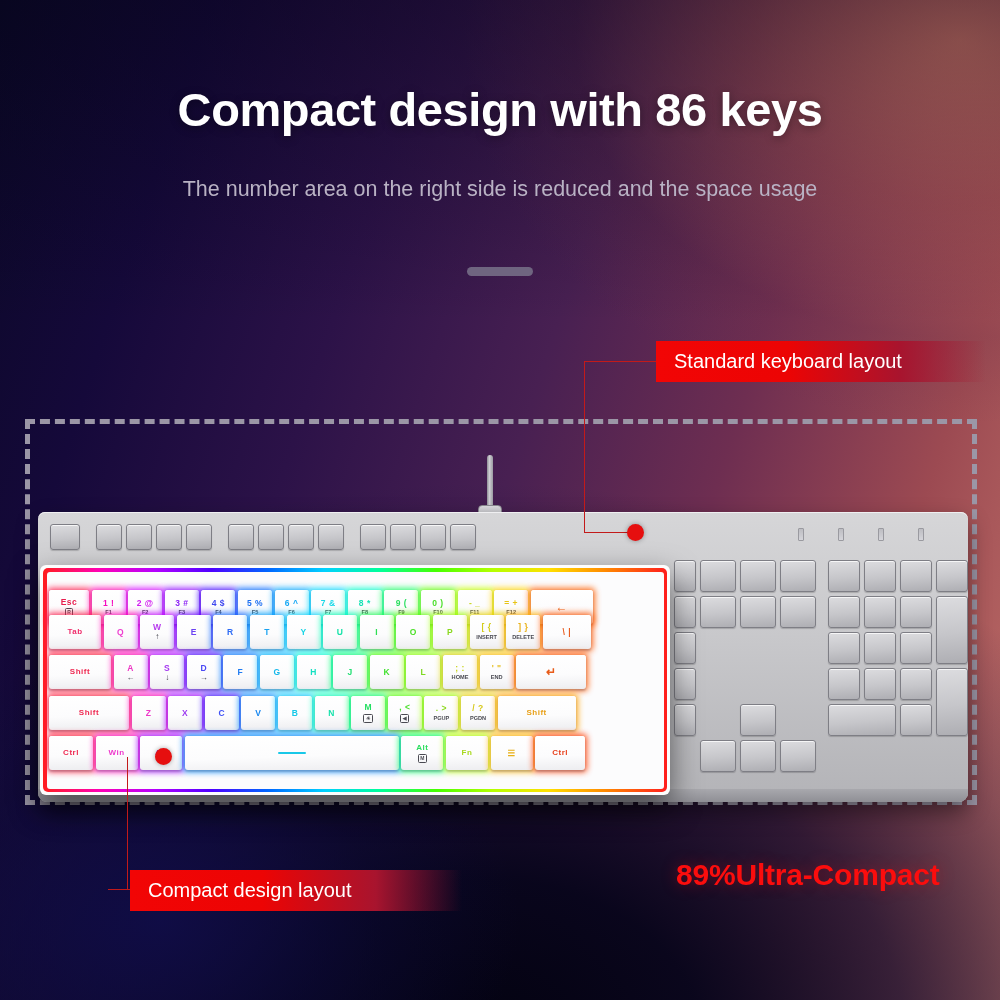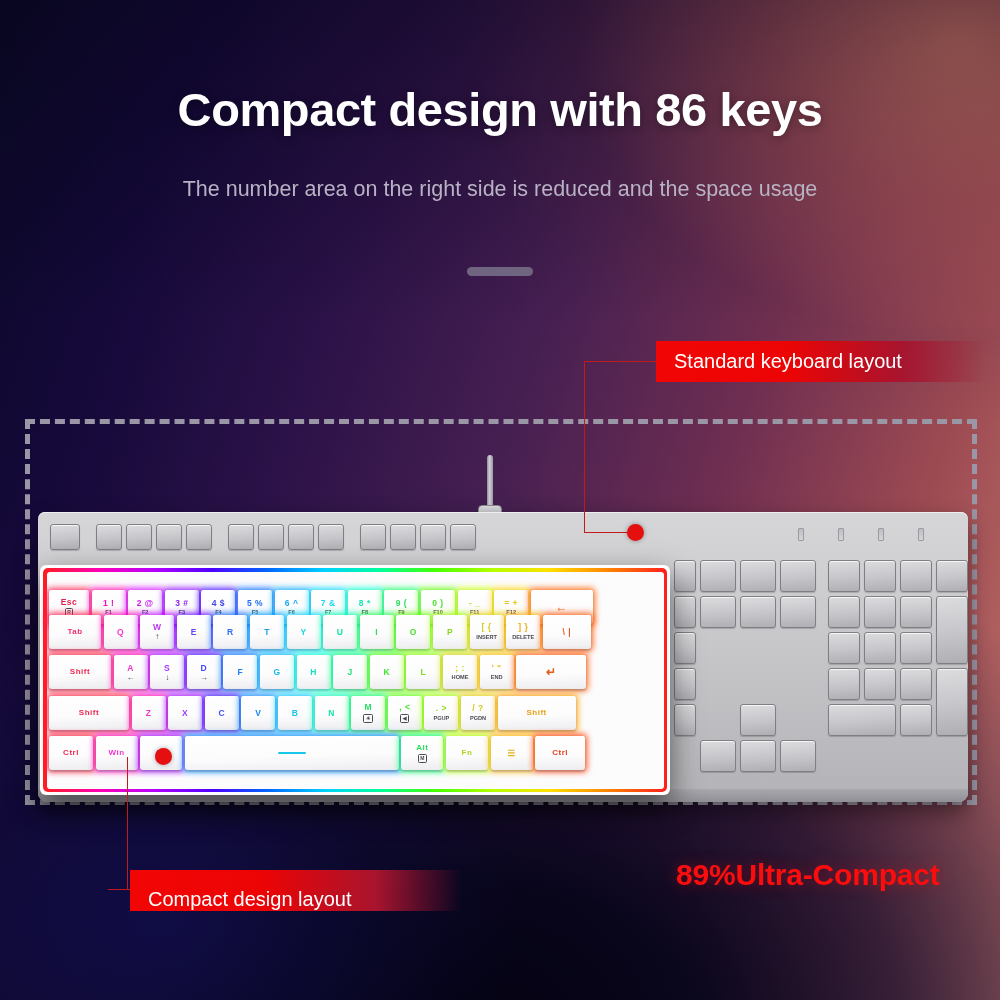--- a/index.html
+++ b/index.html
@@ -64,21 +64,21 @@
     position:absolute; height:41px;
     display:flex; align-items:center;
     color:#fff; font-size:20px; white-space:nowrap;
   }
   .badge span { padding-left:18px; position:relative; z-index:2; }
   .badge::before {
     content:""; position:absolute; inset:0;
     background:linear-gradient(90deg,#f20505 0%,#ec0404 40%,#a8142e 74%,rgba(70,20,46,0) 100%);
   }
   #badge-standard { left:656px; top:341px; width:330px; }
-  #badge-compact  { left:130px; top:870px; width:332px;align-items:flex-end; }
+  #badge-compact  { left:130px; top:870px; width:332px; }
 
   .leader { position:absolute; border-color:#c21a1a; }
   #leader-standard-h { left:584px; top:361px; width:74px; height:0; border-top:1.4px solid #c21a1a; }
   #leader-standard-v { left:584px; top:361px; width:0; height:172px; border-left:1.4px solid #c21a1a; }
   #leader-standard-h2{ left:584px; top:532px; width:52px; height:0; border-top:1.4px solid #c21a1a; }
   .dot {
     position:absolute; width:17px; height:17px; border-radius:50%;
     background:#e60f0f; box-shadow:0 0 5px rgba(0,0,0,.35);
   }
   #dot-standard { left:627px; top:524px; }

